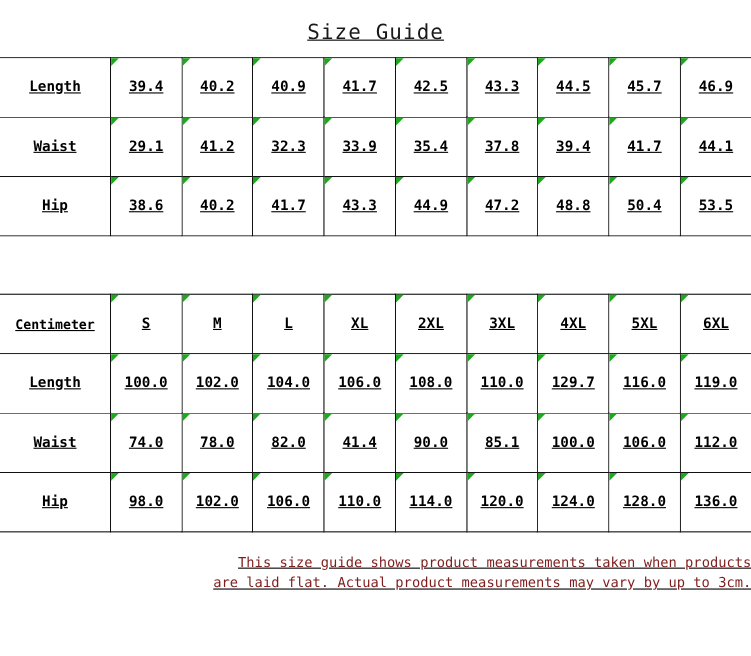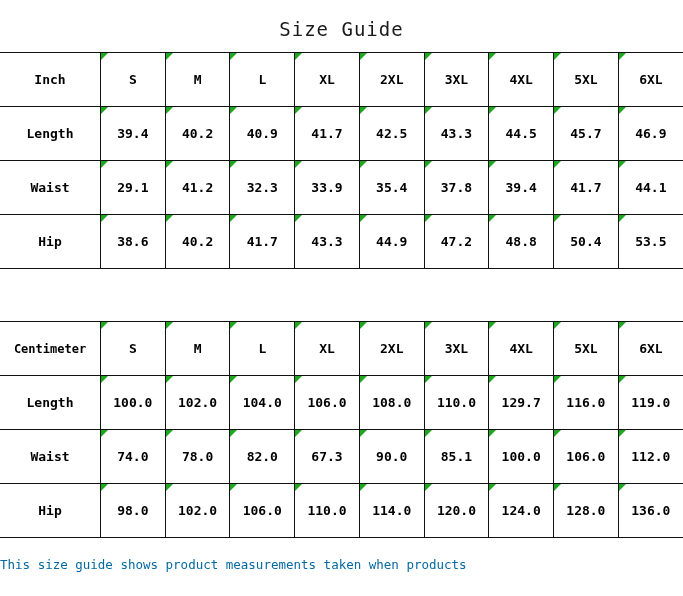--- a/index.html
+++ b/index.html
@@ -13,20 +13,21 @@
     font-family: "DejaVu Sans Mono", monospace;
     color: #000000;
     overflow: hidden;
   }
   .page {
     position: relative;
     width: 683px;
     height: 440px;
     box-sizing: border-box;
     background: #ffffff;
+    text-decoration: underline;
   }
   .title {
     text-align: center;
     font-size: 19px;
     letter-spacing: 1px;
     color: #1a1a1a;
     padding-top: 18px;
     padding-bottom: 12px;
     font-family: "DejaVu Sans Mono", monospace;
   }
@@ -74,52 +75,40 @@
   .data-cell {
     font-weight: normal;
     font-size: 13px;
   }
   .gap {
     height: 52px;
     width: 683px;
     background: #ffffff;
   }
   .footer {
-    text-align: left;
+    text-align: right;
     font-size: 12.5px;
     line-height: 19px;
     padding-top: 17px;
-    color: #0369a1;
+    color: #7f1d1d;
     font-family: "DejaVu Sans Mono", monospace;
   }
   .footer div {
     white-space: pre;
   }
 </style>
 </head>
 <body>
 
 <div class="page">
 
   <div class="title">Size Guide</div>
 
   <table class="size-table">
     <tbody>
-      <tr>
-        <td class="corner col-label">Inch</td>
-        <td class="mark">S</td>
-        <td class="mark">M</td>
-        <td class="mark">L</td>
-        <td class="mark">XL</td>
-        <td class="mark">2XL</td>
-        <td class="mark">3XL</td>
-        <td class="mark">4XL</td>
-        <td class="mark">5XL</td>
-        <td class="mark last-col">6XL</td>
-      </tr>
       <tr>
         <td class="corner col-label">Length</td>
         <td class="mark data-cell">39.4</td>
         <td class="mark data-cell">40.2</td>
         <td class="mark data-cell">40.9</td>
         <td class="mark data-cell">41.7</td>
         <td class="mark data-cell">42.5</td>
         <td class="mark data-cell">43.3</td>
         <td class="mark data-cell">44.5</td>
         <td class="mark data-cell">45.7</td>
@@ -178,21 +167,21 @@
         <td class="mark data-cell">110.0</td>
         <td class="mark data-cell">129.7</td>
         <td class="mark data-cell">116.0</td>
         <td class="mark data-cell last-col">119.0</td>
       </tr>
       <tr>
         <td class="corner col-label">Waist</td>
         <td class="mark data-cell">74.0</td>
         <td class="mark data-cell">78.0</td>
         <td class="mark data-cell">82.0</td>
-        <td class="mark data-cell">67.3</td>
+        <td class="mark data-cell">41.4</td>
         <td class="mark data-cell">90.0</td>
         <td class="mark data-cell">85.1</td>
         <td class="mark data-cell">100.0</td>
         <td class="mark data-cell">106.0</td>
         <td class="mark data-cell last-col">112.0</td>
       </tr>
       <tr>
         <td class="corner col-label">Hip</td>
         <td class="mark data-cell">98.0</td>
         <td class="mark data-cell">102.0</td>
@@ -202,15 +191,16 @@
         <td class="mark data-cell">120.0</td>
         <td class="mark data-cell">124.0</td>
         <td class="mark data-cell">128.0</td>
         <td class="mark data-cell last-col">136.0</td>
       </tr>
     </tbody>
   </table>
 
   <div class="footer">
     <div>This size guide shows product measurements taken when products</div>
+    <div>are laid flat. Actual product measurements may vary by up to 3cm.</div>
   </div>
 
 </div>
 
 </body></html>

